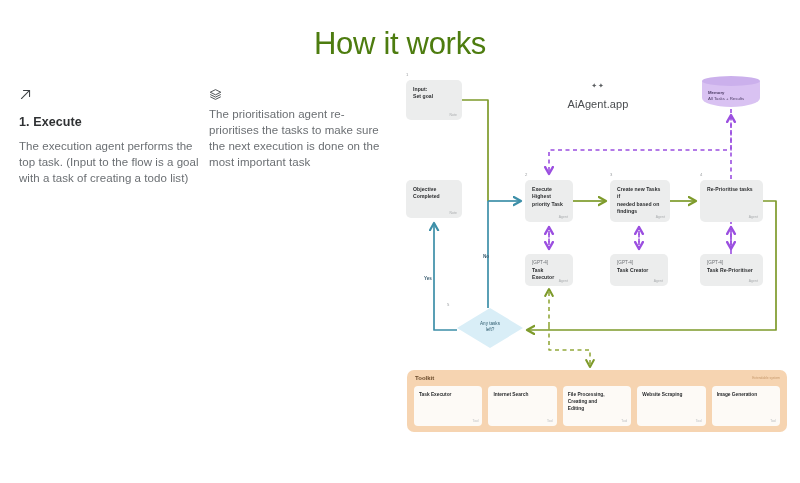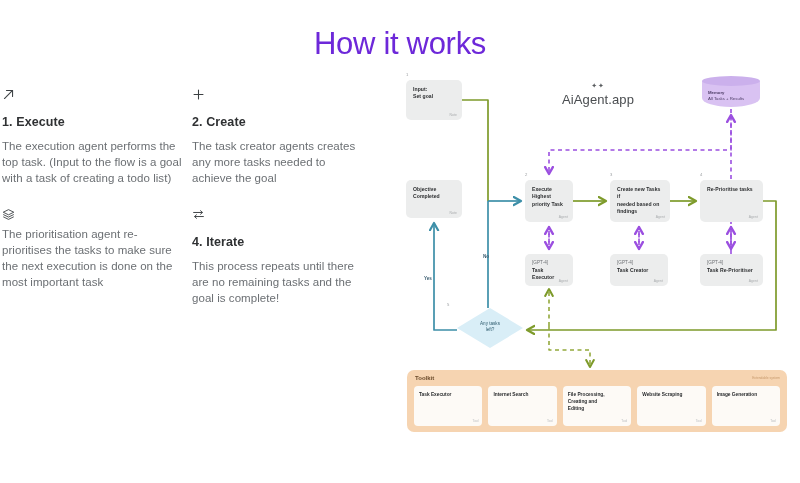--- a/index.html
+++ b/index.html
@@ -19,33 +19,33 @@
   
   .page-title {
     position: absolute;
     top: 26px;
     left: 0;
     width: 800px;
     text-align: center;
     font-size: 31px;
     font-weight: 400;
     letter-spacing: -0.3px;
-    color: #6d28d9;
+    color: #4d7c0f;
   }
 
   
   .features {
     position: absolute;
-    left: 2px;
+    left: 19px;
     top: 88px;
     width: 372px;
     display: grid;
     grid-template-columns: 190px 182px;
     grid-template-rows: auto auto;
-    row-gap: 22px;
+    row-gap: 14px;
   }
   .feature { padding-right: 8px; }
   .feature-icon {
     font-size: 13px;
     line-height: 15px;
     color: #3c4043;
     height: 18px;
     display: block;
   }
   .feature-icon svg { display: block; }
@@ -195,24 +195,24 @@
     width: 126px;
     text-align: center;
   }
   #app-title .spark {
     font-size: 7px;
     color: #5a5d60;
     line-height: 8px;
     letter-spacing: 1px;
   }
   #app-title .name {
-    font-size: 13px;
+    font-size: 11px;
     color: #4a4d50;
     letter-spacing: 0.1px;
-    margin-top: 2px;
+    margin-top: 8px;
   }
 
   
   #toolkit {
     position: absolute;
     left: 7px; top: 302px;
     width: 380px; height: 62px;
     background: #f6d4b1;
     border-radius: 7px;
   }
@@ -272,60 +272,34 @@
           <g stroke="#3c4043" stroke-width="1.3" fill="none" stroke-linecap="round" stroke-linejoin="round">
             <line x1="3" y1="13" x2="13" y2="3"></line>
             <polyline points="5.5,3 13,3 13,10.5"></polyline>
           </g>
         </svg>
     </span>
     <div class="feature-title">1. Execute</div>
     <div class="feature-body">The execution agent performs the top task. (Input to the flow is a goal with a task of creating a todo list)</div>
   </div>
 
-  <div class="feature">
-    <span class="feature-icon">
-      <svg width="13" height="13" viewBox="0 0 16 16">
-          <g stroke="#3c4043" stroke-width="1.3" stroke-linecap="round">
-            <line x1="8" y1="2.5" x2="8" y2="13.5"></line>
-            <line x1="2.5" y1="8" x2="13.5" y2="8"></line>
-          </g>
-        </svg>
-    </span>
-    <div class="feature-title">2. Create</div>
-    <div class="feature-body">The task creator agents creates any more tasks needed to achieve the goal</div>
-  </div>
 
   <div class="feature">
     <span class="feature-icon">
       <svg width="13" height="13" viewBox="0 0 16 16">
           <g stroke="#3c4043" stroke-width="1.1" fill="none" stroke-linejoin="round">
             <polygon points="8,2 14.5,5.2 8,8.4 1.5,5.2"></polygon>
             <polyline points="1.5,8 8,11.2 14.5,8"></polyline>
             <polyline points="1.5,10.8 8,14 14.5,10.8"></polyline>
           </g>
         </svg>
     </span>
     <div class="feature-body">The prioritisation agent re-prioritises the tasks to make sure the next execution is done on the most important task</div>
   </div>
 
-  <div class="feature">
-    <span class="feature-icon">
-      <svg width="13" height="13" viewBox="0 0 16 16">
-          <g stroke="#3c4043" stroke-width="1.2" fill="none" stroke-linecap="round" stroke-linejoin="round">
-            <polyline points="2,5.5 12.5,5.5"></polyline>
-            <polyline points="10.5,3.3 12.8,5.5 10.5,7.7"></polyline>
-            <polyline points="14,10.5 3.5,10.5"></polyline>
-            <polyline points="5.5,8.3 3.2,10.5 5.5,12.7"></polyline>
-          </g>
-        </svg>
-    </span>
-    <div class="feature-title">4. Iterate</div>
-    <div class="feature-body">This process repeats until there are no remaining tasks and the goal is complete!</div>
-  </div>
 
 </div>
 
 <div class="diagram">
 
   <svg class="wires" viewBox="0 0 396 372">
     <defs>
       <marker id="ag" markerWidth="7" markerHeight="7" refX="4.2" refY="3" orient="auto">
         <path d="M0.5,0.6 L4.8,3 L0.5,5.4" fill="none" stroke="#7e9b2b" stroke-width="1.3" stroke-linecap="round" stroke-linejoin="round"></path>
       </marker>

